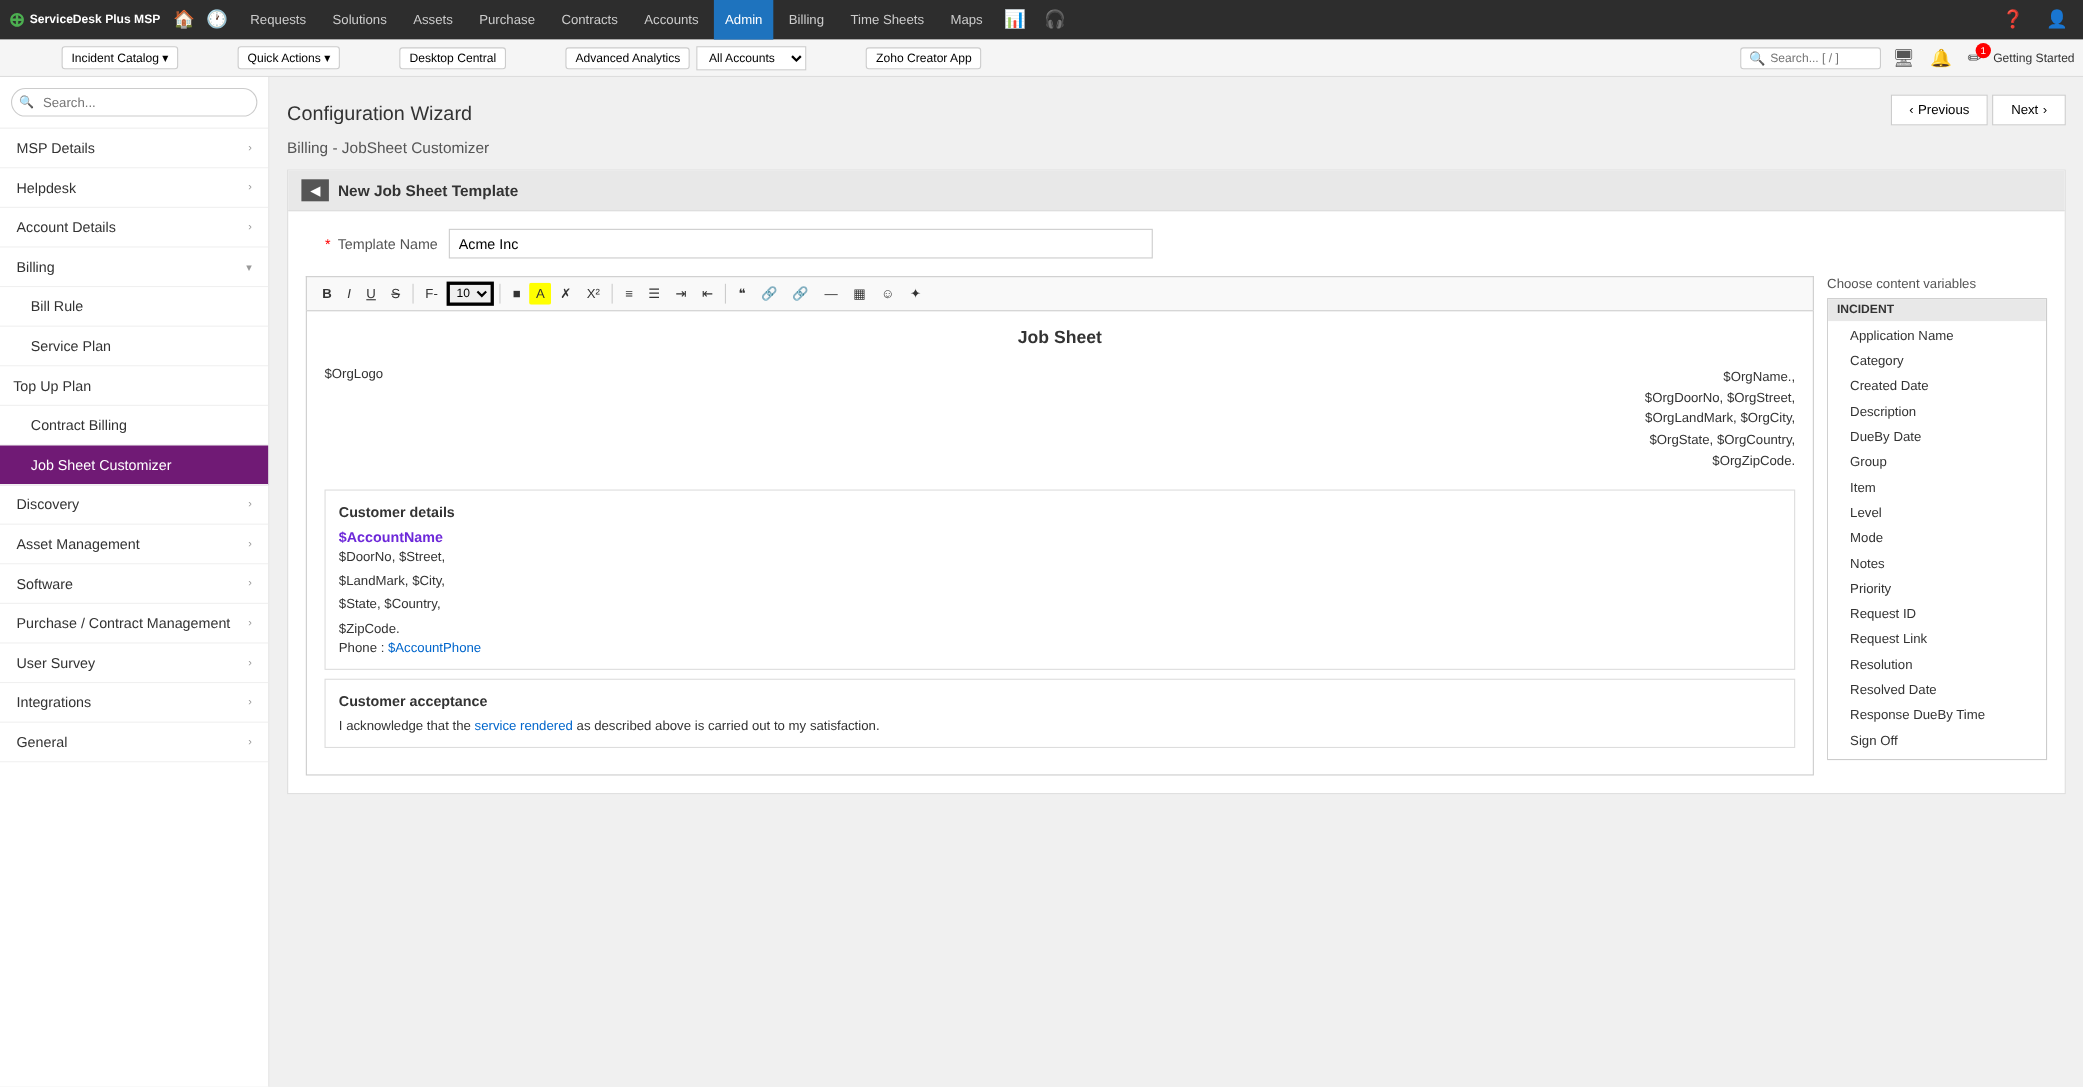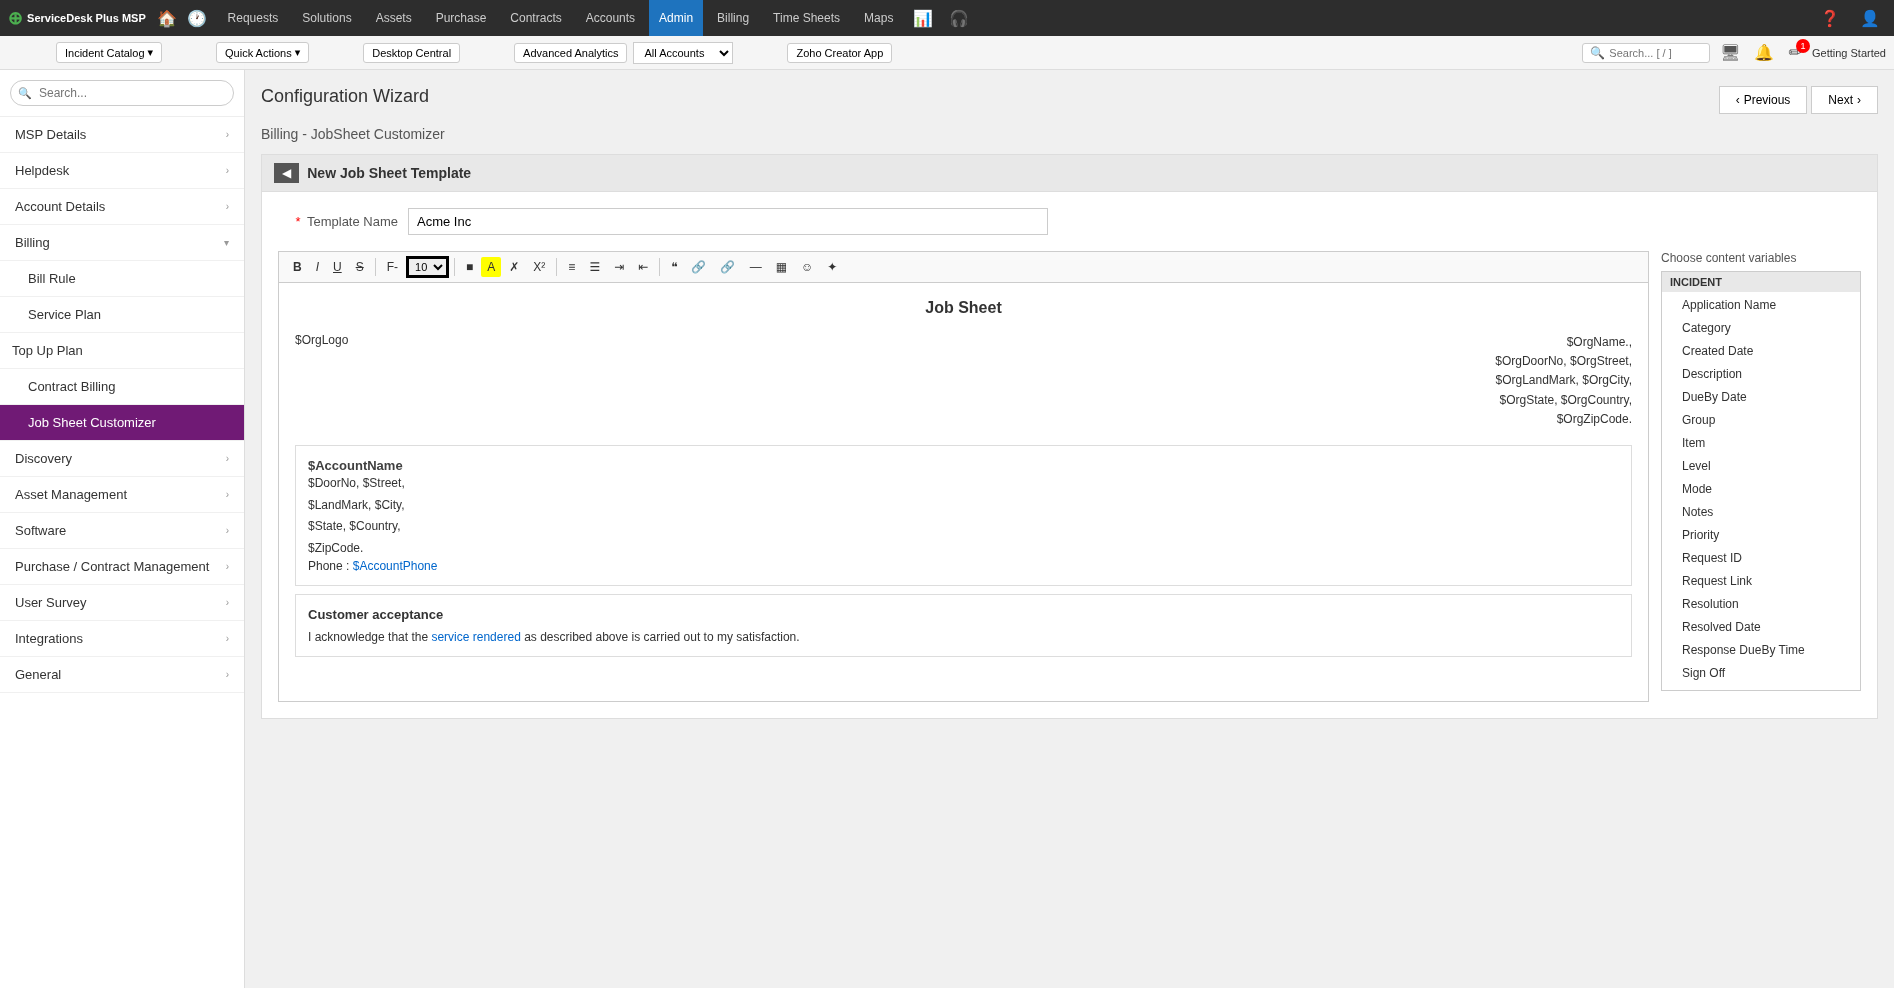--- a/index.html
+++ b/index.html
@@ -155,21 +155,21 @@
     .content {
       flex: 1;
       overflow-y: auto;
       padding: 16px;
       background: #f0f0f0;
     }
 
     
     .wizard-header {
       display: flex;
-      align-items: flex-start;
+      align-items: flex-end;
       justify-content: space-between;
       margin-bottom: 12px;
     }
     .wizard-title {
       font-size: 18px;
       font-weight: normal;
       color: #333;
     }
     .wizard-nav {
       display: flex;
@@ -303,21 +303,21 @@
     .section-box {
       border: 1px solid #ddd;
       padding: 12px;
       margin-bottom: 8px;
     }
     .section-title {
       font-weight: bold;
       font-size: 13px;
       margin-bottom: 8px;
     }
-    .account-name { color: #404040; font-weight: bold; font-size: 13px; }
+    .account-name { color: #6d28d9; font-weight: bold; font-size: 13px; }
     .address-text { font-size: 12px; color: #333; line-height: 1.8; }
     .phone-row { font-size: 12px; color: #333; }
     .phone-val { color: #0066cc; }
 
     .acceptance-text { font-size: 12px; color: #333; }
     .acceptance-text span { color: #0066cc; }
 
     
     .main-editor-area {
       display: flex;
@@ -586,20 +586,21 @@
                 <div class="org-address">
                   $OrgName.,<br>
                   $OrgDoorNo, $OrgStreet,<br>
                   $OrgLandMark, $OrgCity,<br>
                   $OrgState, $OrgCountry,<br>
                   $OrgZipCode.
                 </div>
               </div>
 
               <div class="section-box">
+                <div class="section-title">Customer details</div>
                 <div class="account-name">$AccountName</div>
                 <div class="address-text">
                   $DoorNo, $Street,<br>
                   $LandMark, $City,<br>
                   $State, $Country,<br>
                   $ZipCode.
                 </div>
                 <div class="phone-row">
                   <span>Phone : </span>
                   <span class="phone-val">$AccountPhone</span>

